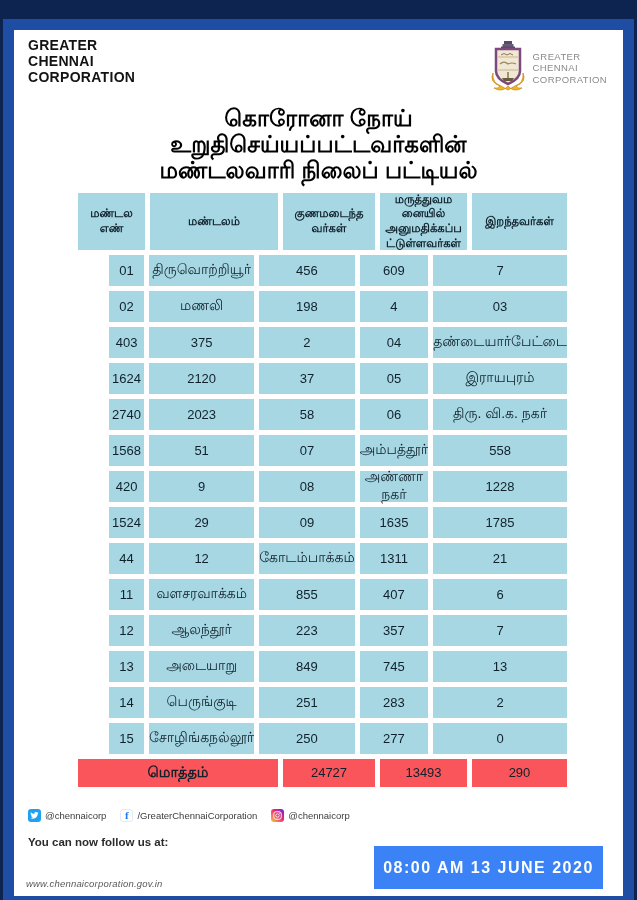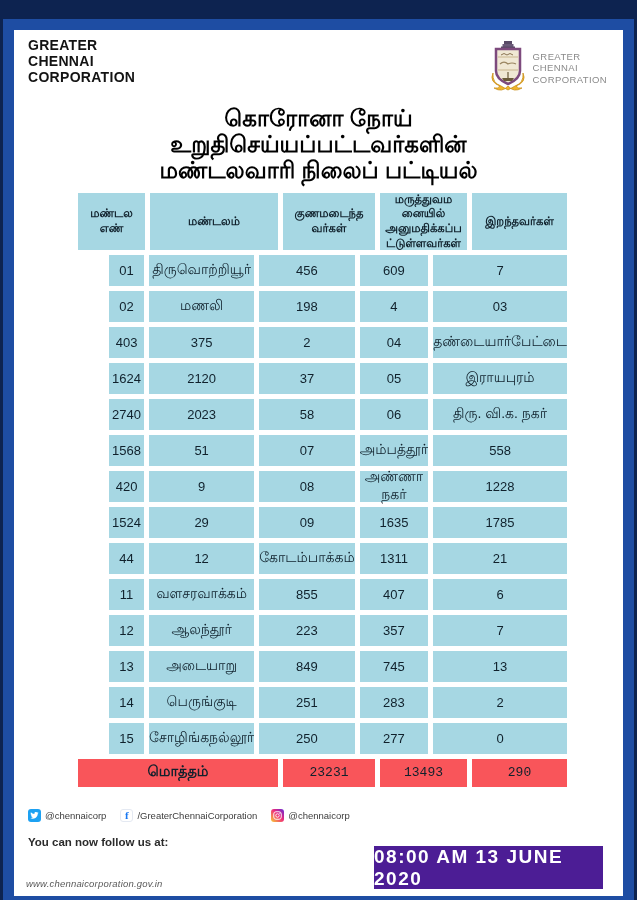--- a/index.html
+++ b/index.html
@@ -32,36 +32,36 @@
   .tbl-wrap { margin-top: 9px; }
   .cell {
     background: #a6d7e3; color: #10212c; display: flex; align-items: center; justify-content: center;
     text-align: center;
   }
   .head .cell { height: 57px; font-size: 11.5px; font-weight: bold; line-height: 1.28; white-space: pre-line; }
   .body { margin-top: 5px; padding-left: 31px; }
   .body .cell { height: 31px; font-size: 13px; }
   .body .zone-name { font-size: 14px; }
   .totals { margin-top: 5px; }
-  .totals .cell { background: #f9555a; height: 28px; font-size: 13px; font-family: Liberation Mono, monospace; }
+  .totals .cell { background: #f9555a; height: 28px; font-size: 13px; }
   .totals .total-label { grid-column: 1 / span 2; font-size: 14.5px; font-weight: bold; }
   
   .follow { position: absolute; left: 28px; top: 820px; font-size: 11.5px; font-weight: bold; color: #2b2b2b; }
   .social-row { position: absolute; left: 28px; top: 793px; display: flex; align-items: center; gap: 14px; font-size: 9.5px; color: #3c3c3c; }
   .social-item { display: flex; align-items: center; gap: 4px; }
   .sicon { width: 13px; height: 13px; border-radius: 3px; display: flex; align-items: center; justify-content: center; flex-shrink: 0; }
   .tw { background: #1da1f2; }
   .fb { background: #ffffff; border: 1px solid #e4e9f2; }
   .fb span { color: #1877f2; font-weight: bold; font-size: 11px; font-family: "Liberation Serif", serif; line-height: 1; }
   .ig { background: linear-gradient(45deg, #f9ce34 0%, #ee2a7b 55%, #6228d7 100%); }
   .website { position: absolute; left: 26px; top: 862px; font-size: 9.5px; color: #5a5a5a; letter-spacing: 0.2px; font-style: italic; }
   .badge {
     position: absolute; left: 374px; top: 830px; width: 229px; height: 43px;
-    background: #4c1d95; color: #ffffff; display: flex; align-items: center; justify-content: center;
-    font-size: 19px; font-weight: bold; letter-spacing: 1.5px;
+    background: #3b82f6; color: #ffffff; display: flex; align-items: center; justify-content: center;
+    font-size: 16px; font-weight: bold; letter-spacing: 1.5px;
   }
 </style>
 </head>
 <body>
 
 <div class="container">
   <div class="page">
 
     <div class="brand-row">
       <div class="brand-left">GREATER
@@ -177,21 +177,21 @@
           <div class="cell">283</div>
           <div class="cell">2</div>
           <div class="cell">15</div>
           <div class="cell zone-name">சோழிங்கநல்லூர்</div>
           <div class="cell">250</div>
           <div class="cell">277</div>
           <div class="cell">0</div>
         </div>
       <div class="grid totals">
         <div class="cell total-label">மொத்தம்</div>
-        <div class="cell">23231</div>
+        <div class="cell">24727</div>
         <div class="cell">13493</div>
         <div class="cell">290</div>
       </div>
     </div>
 
   </div>
 
   <div class="follow">You can now follow us at:</div>
 
   <div class="social-row">

